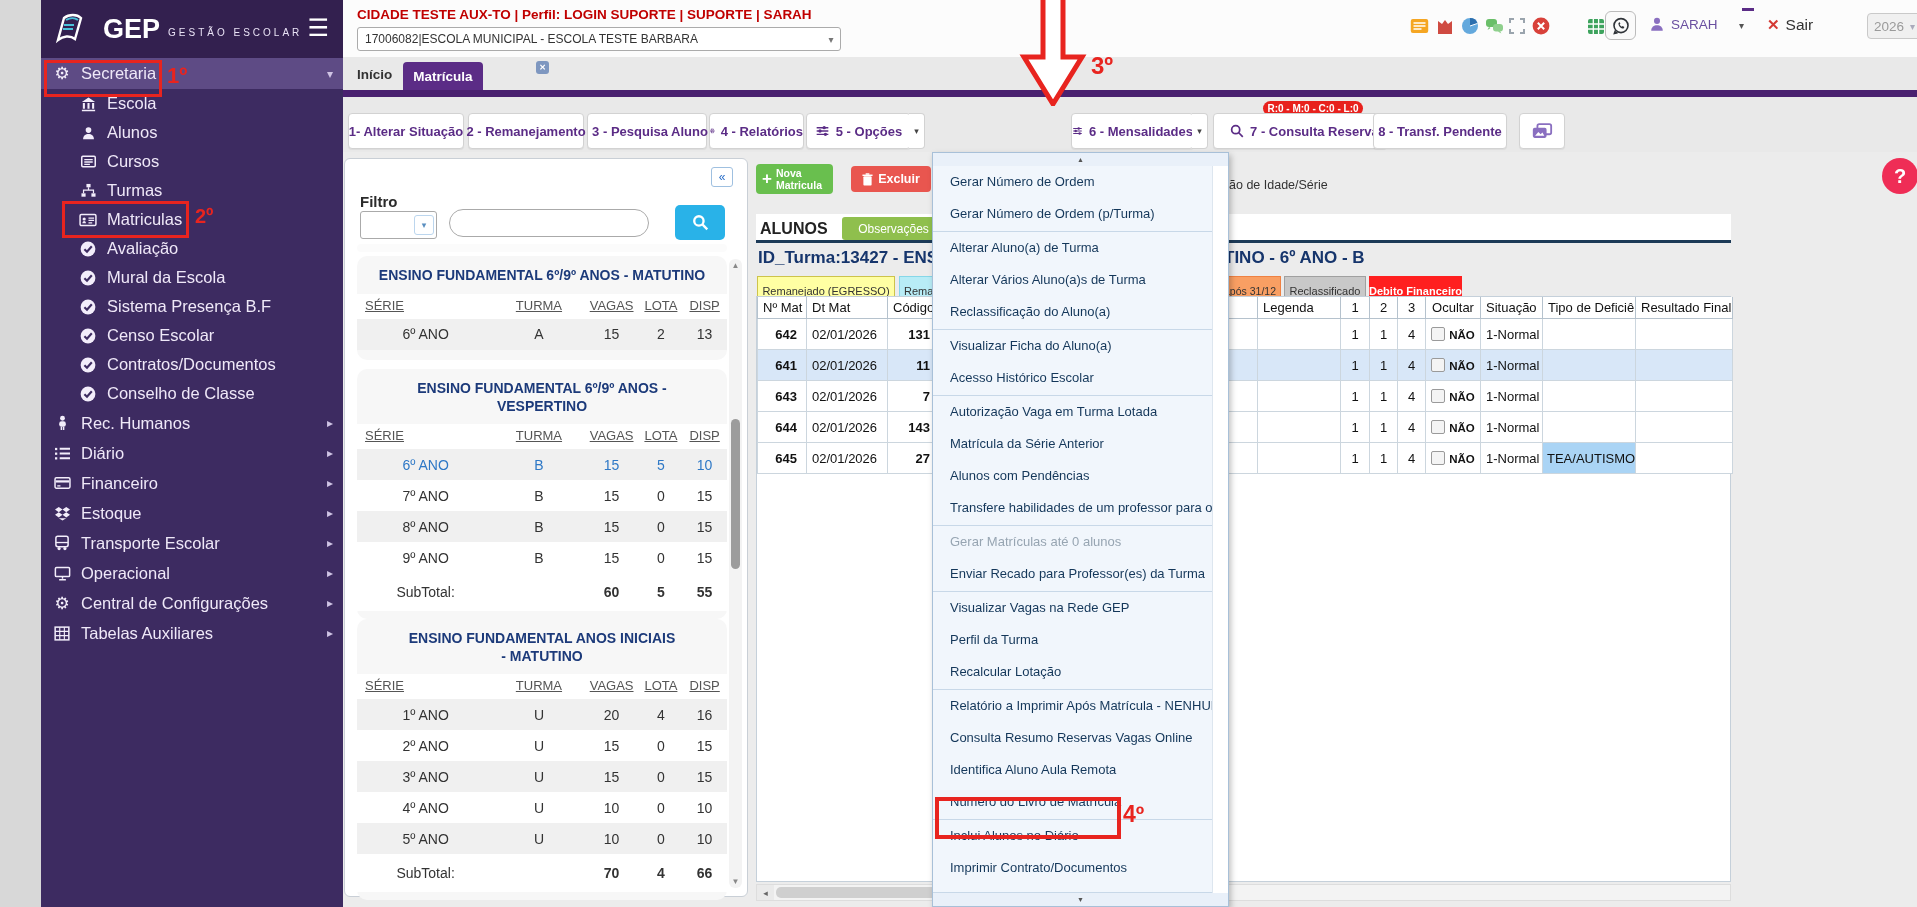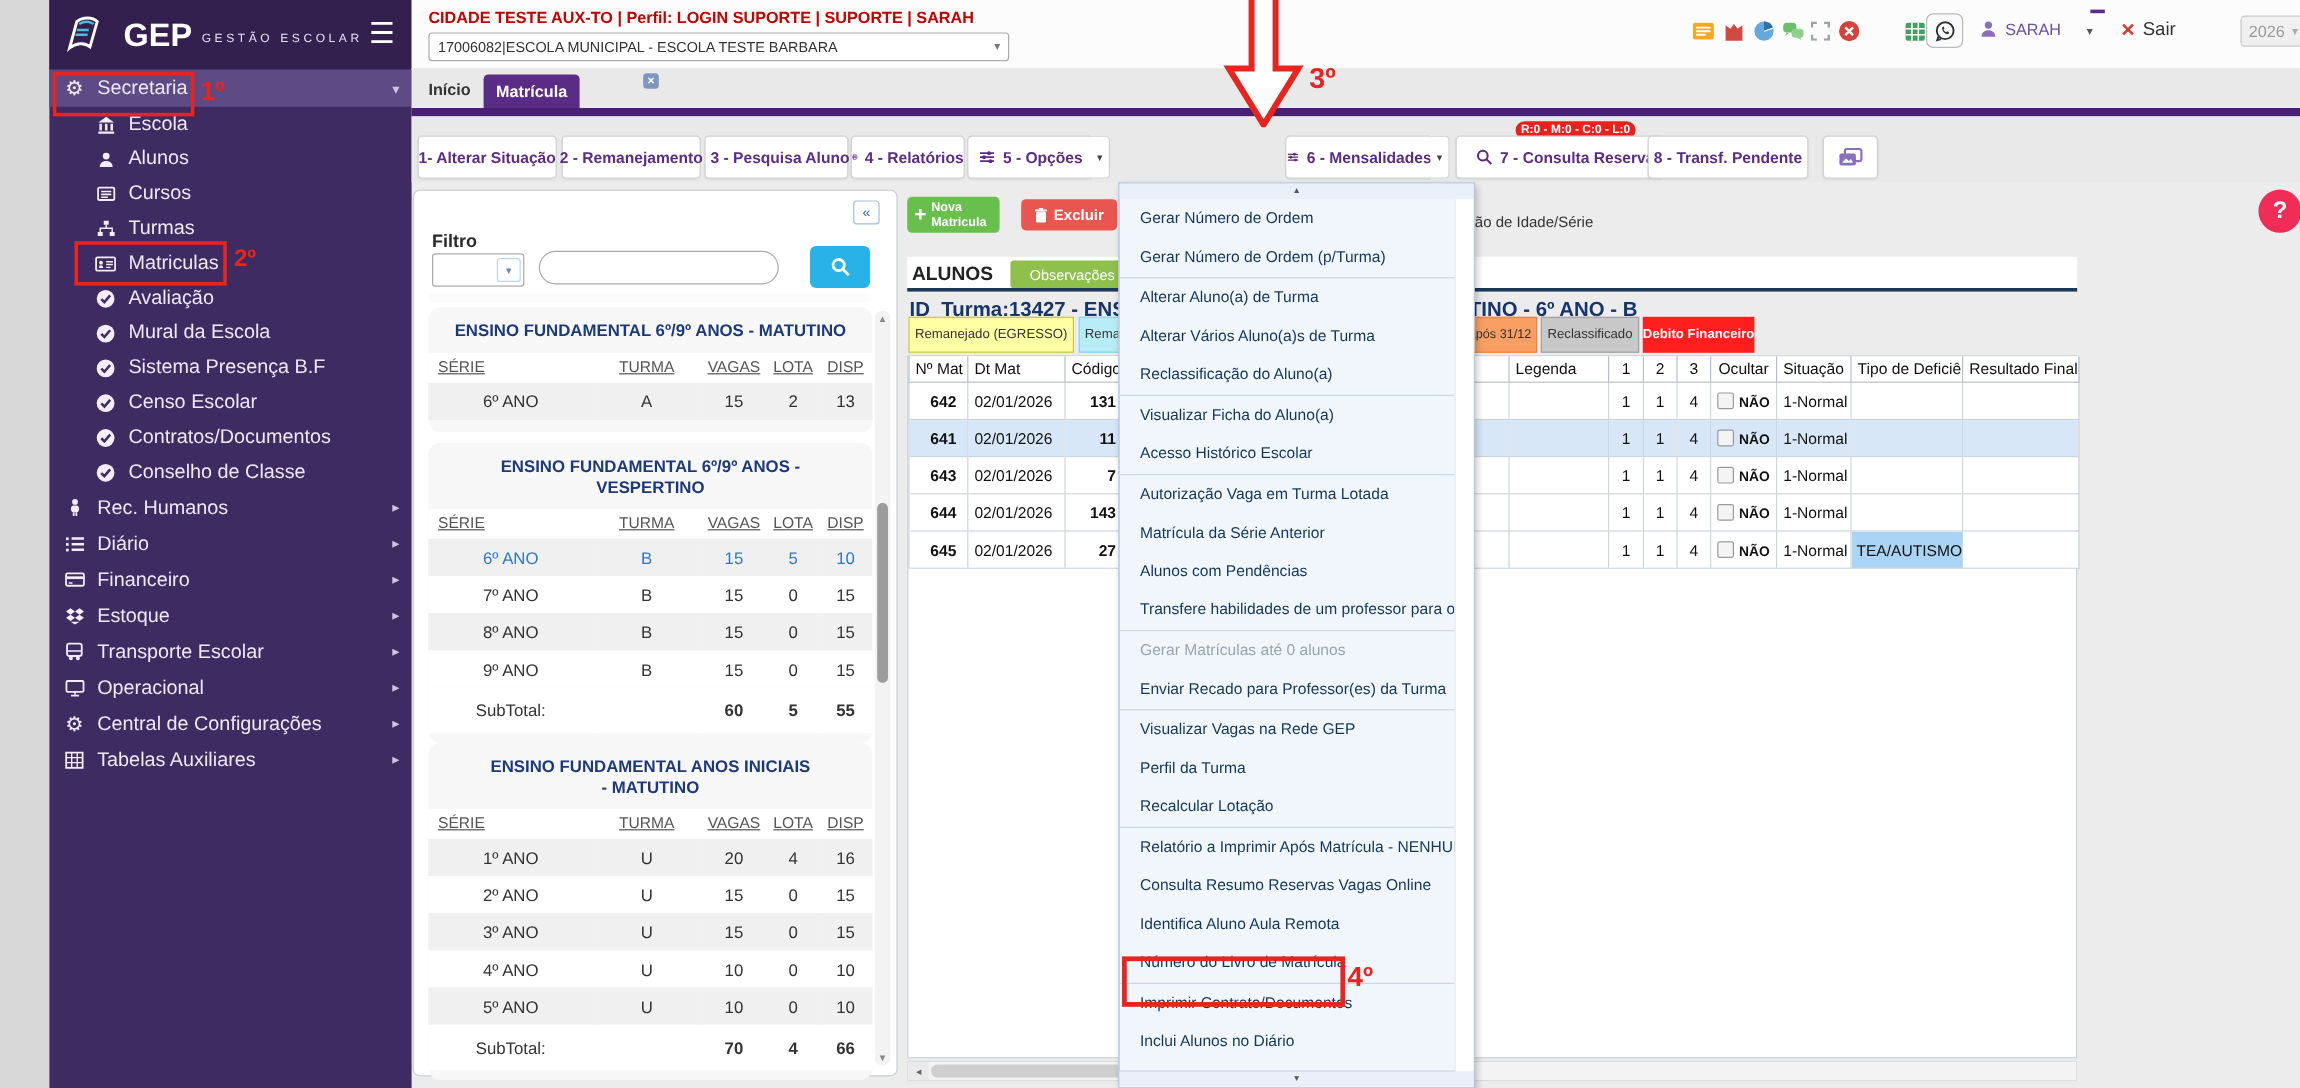--- a/index.html
+++ b/index.html
@@ -81,21 +81,21 @@
   #newbtn{position:absolute;left:715px;top:164px;width:77px;height:30px;background:#69bf4e;border-radius:4px;color:#fff;display:flex;align-items:center;cursor:pointer;}
   #newbtn .pl{font-size:17px;font-weight:bold;margin:0 4px 0 6px;}
   #newbtn .tx{font-size:10.5px;font-weight:bold;line-height:1.15;}
   #delbtn{position:absolute;left:810px;top:166px;width:80px;height:26px;background:#e9564f;border-radius:4px;color:#fff;display:flex;align-items:center;justify-content:center;gap:5px;font-size:12.5px;font-weight:bold;cursor:pointer;}
   #idserie-frag{position:absolute;left:1188px;top:178px;font-size:12.5px;color:#333;}
   #alunosbar{position:absolute;left:715px;top:214px;width:975px;height:29px;background:#fff;border-bottom:3px solid #1c3a57;box-sizing:border-box;}
   #alunos-title{position:absolute;left:4px;top:6px;font-size:16px;font-weight:bold;color:#222;}
   #obsbtn{position:absolute;left:86px;top:3px;width:103px;height:23px;background:#8fbf4d;border-radius:3px;color:#fff;font-size:12px;display:flex;align-items:center;justify-content:center;cursor:pointer;}
   #turmatitle-l{position:absolute;left:717px;top:248px;font-size:17px;font-weight:bold;color:#16356c;white-space:nowrap;}
   #turmatitle-r{position:absolute;left:1183px;top:248px;font-size:17px;font-weight:bold;color:#16356c;white-space:nowrap;}
-  .lbadge{position:absolute;top:264px;height:30px;display:flex;align-items:center;justify-content:center;font-size:11px;color:#333;box-sizing:border-box;white-space:nowrap;overflow:hidden;}
+  .lbadge{position:absolute;top:276px;height:30px;display:flex;align-items:center;justify-content:center;font-size:11px;color:#333;box-sizing:border-box;white-space:nowrap;overflow:hidden;}
   #stabwrap{position:absolute;left:715px;top:296px;width:975px;height:586px;background:#fff;border:1px solid #c5d0da;box-sizing:border-box;}
   #stab{border-collapse:collapse;table-layout:fixed;width:975px;}
   #stab th{font-size:13px;font-weight:normal;color:#111;text-align:left;height:21px;padding:0 0 0 5px;border:1px solid #b5c2cd;border-top:none;background:#fff;overflow:hidden;white-space:nowrap;}
   #stab td{font-size:13px;color:#111;height:30px;border:1px solid #ccd6de;padding:0 0 0 5px;overflow:hidden;white-space:nowrap;background:#fff;}
   #stab th.c,#stab td.c{text-align:center;padding:0;}
   #stab td.r{text-align:right;padding:0 9px 0 0;font-weight:bold;}
   #stab tr.sel td{background:#d8e7f8;border-top:1px dotted #8fb3d8;border-bottom:1px dotted #8fb3d8;}
   #stab td.tea{background:#aad4f5;padding-left:4px;}
   .cb{display:inline-block;width:12px;height:12px;background:#f4f4f4;border:1px solid #9a9a9a;border-radius:2px;vertical-align:-2px;margin-right:4px;}
   .cbl{font-weight:bold;font-size:11.5px;}
@@ -843,22 +843,22 @@
       <div class="mitem">Perfil da Turma</div>
       <div class="mitem">Recalcular Lotação</div>
     </div>
     <div class="mgroup">
       <div class="mitem">Relatório a Imprimir Após Matrícula - NENHUM</div>
       <div class="mitem">Consulta Resumo Reservas Vagas Online</div>
       <div class="mitem">Identifica Aluno Aula Remota</div>
       <div class="mitem">Número do Livro de Matrícula</div>
     </div>
     <div class="mgroup">
+      <div class="mitem">Inclui Alunos no Diário</div>
       <div class="mitem">Imprimir Contrato/Documentos</div>
-      <div class="mitem">Inclui Alunos no Diário</div>
     </div>
     <div class="bottomstrip">▼</div>
     <div id="menusb"></div>
   </div>
 
   <div class="annbox" style="left:3px;top:60px;width:112px;height:31px;"></div>
   <div class="annlabel" style="left:126px;top:63px;font-size:22px;">1º</div>
 
   <div class="annbox" style="left:21px;top:201px;width:121px;height:31px;"></div>
   <div class="annlabel" style="left:154px;top:205px;font-size:20px;">2º</div>

